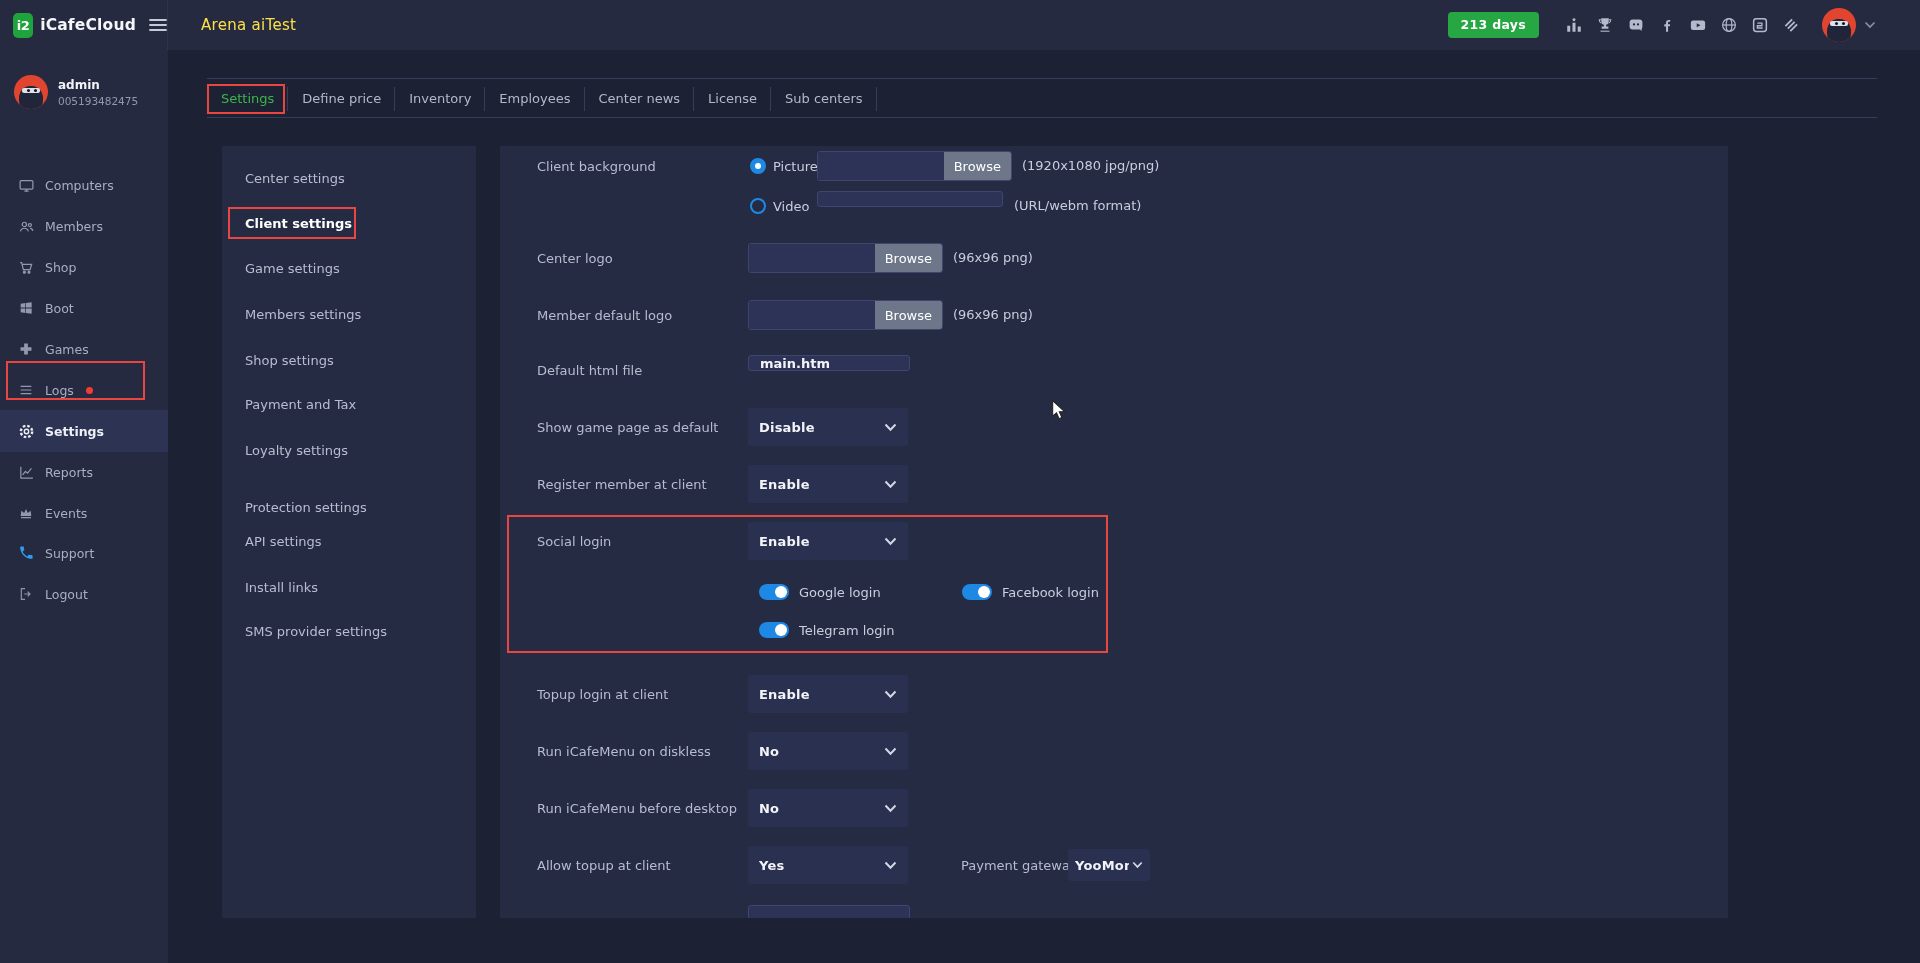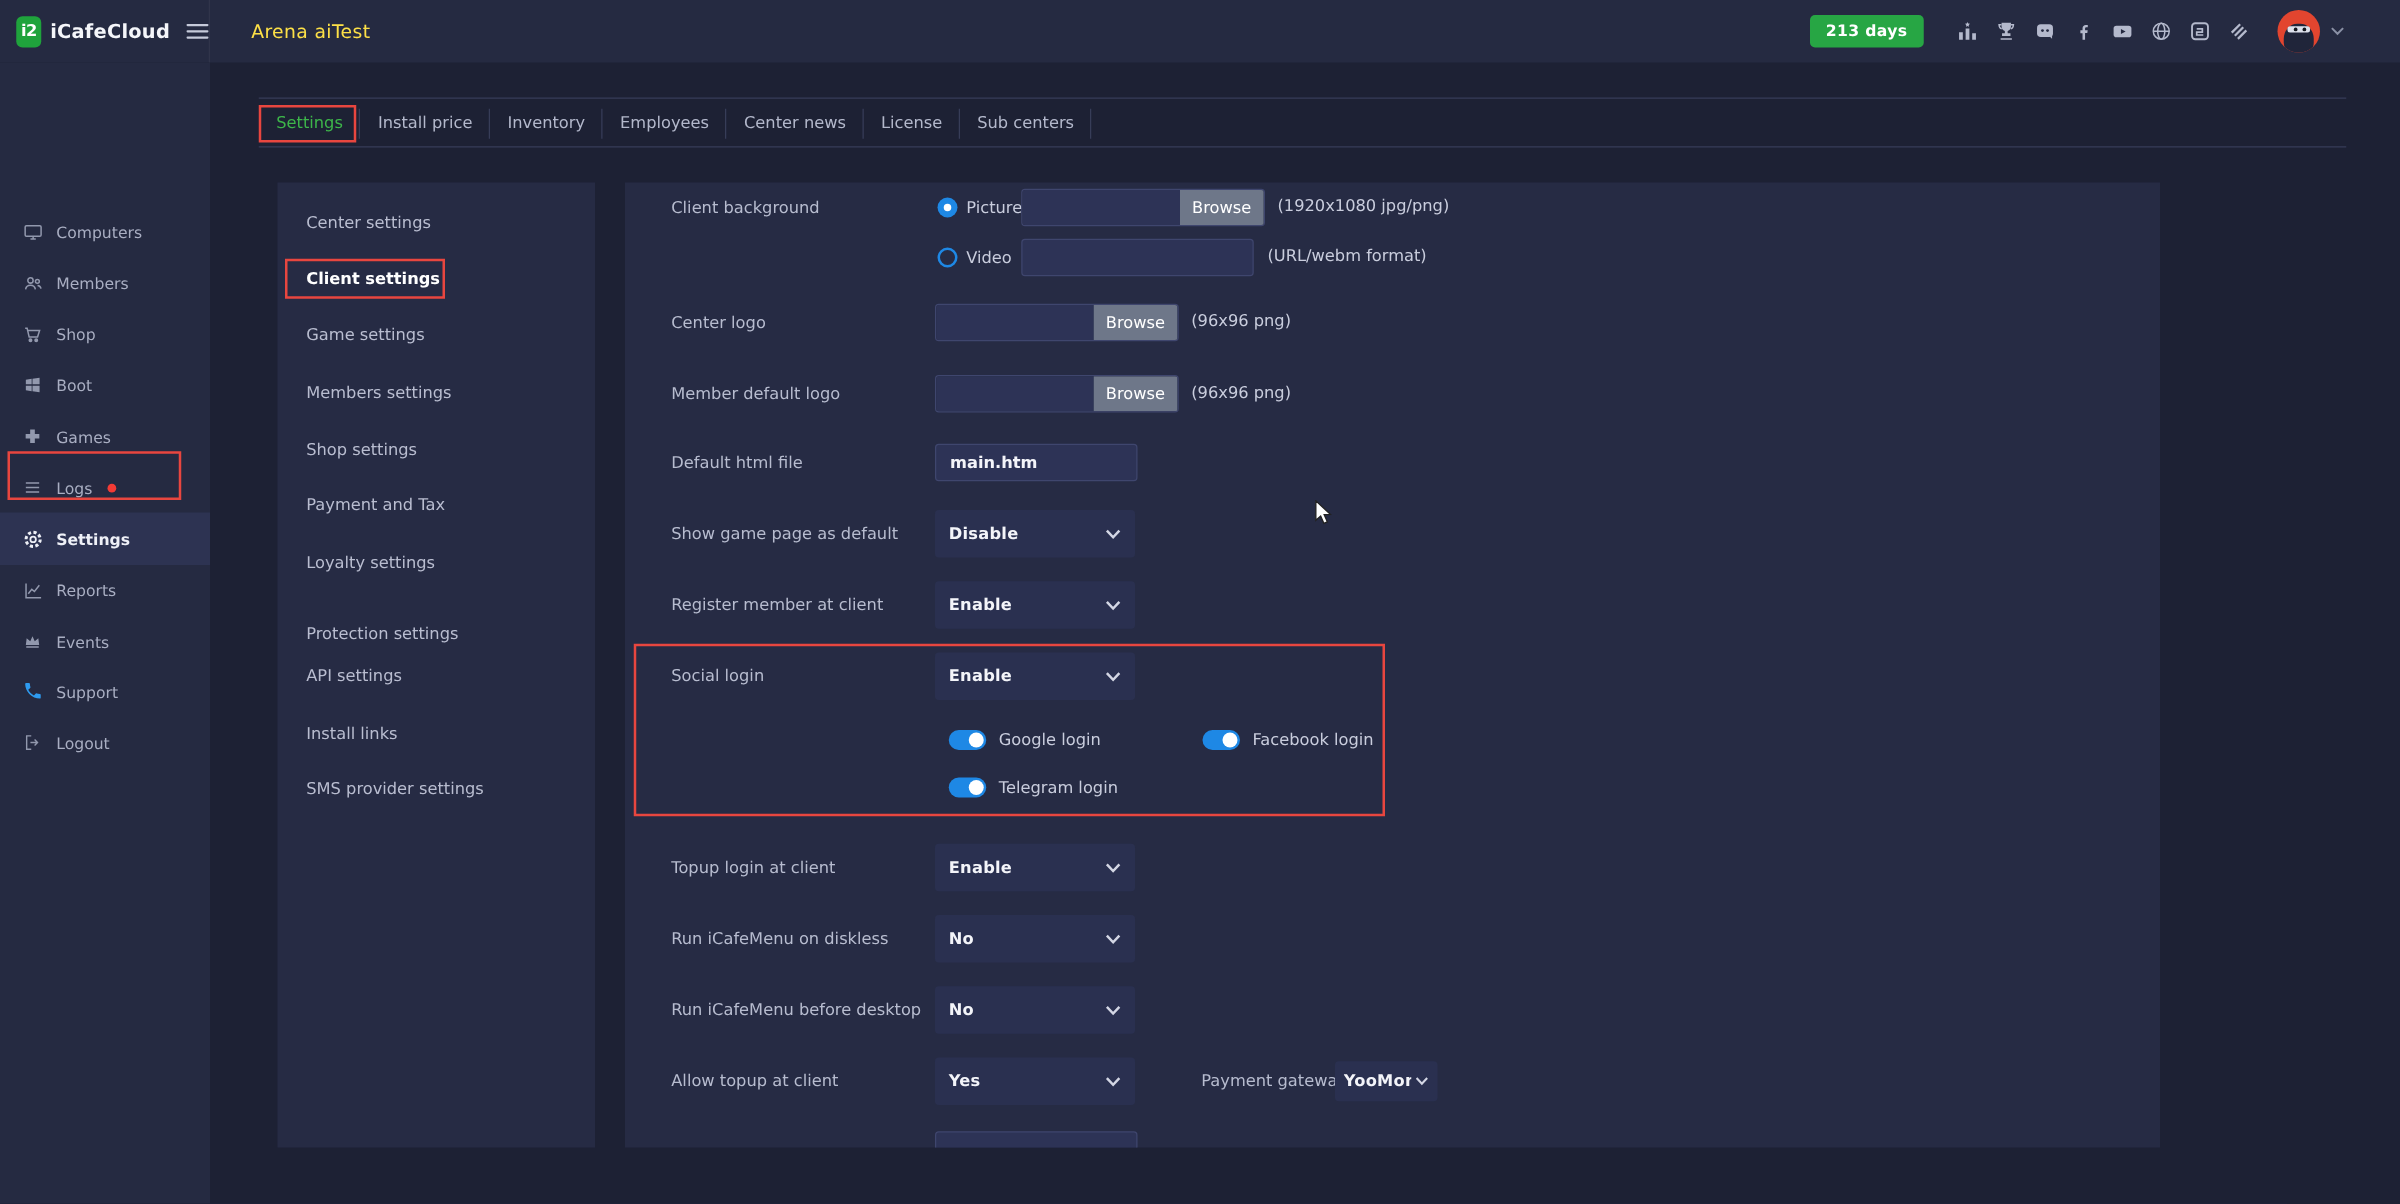--- a/index.html
+++ b/index.html
@@ -67,21 +67,21 @@
   .form-panel{position:absolute;left:500px;top:146px;width:1228px;height:772px;background:var(--bg-panel);z-index:1;overflow:hidden;}
 
   
   .f-label{position:absolute;left:37px;font-size:13px;color:var(--txt);white-space:nowrap;}
   .hint{font-size:13px;color:#c9cddd;white-space:nowrap;}
   .select{position:absolute;width:160px;height:38px;background:var(--bg-select);border-radius:3px;display:flex;align-items:center;justify-content:space-between;padding:0 11px;cursor:pointer;}
   .select .val{color:#f3f4f9;font-size:13px;font-weight:bold;letter-spacing:.2px;}
   .browse-group{position:absolute;height:30px;display:flex;border-radius:3px;overflow:hidden;border:1px solid var(--border-input);}
   .browse-group .file-box{height:100%;background:var(--bg-input);}
   .browse-btn{height:100%;background:var(--browse);color:#fff;font-size:13px;display:flex;align-items:center;justify-content:center;padding:0 10px;cursor:pointer;}
-  .text-input{position:absolute;height:30px;background:var(--bg-input);border:1px solid var(--border-input);border-radius:3px;color:#f3f4f9;font-size:13px;font-weight:bold;display:flex;align-items:center;padding:0 11px;}
+  .text-input{position:absolute;height:16px;background:var(--bg-input);border:1px solid var(--border-input);border-radius:3px;color:#f3f4f9;font-size:13px;font-weight:bold;display:flex;align-items:center;padding:0 11px;}
   .radio{position:absolute;width:16px;height:16px;border-radius:50%;cursor:pointer;}
   .radio.on{background:var(--blue);}
   .radio.on::after{content:"";position:absolute;left:5px;top:5px;width:6px;height:6px;border-radius:50%;background:#fff;}
   .radio.off{border:2px solid var(--blue);background:transparent;}
   .r-label{position:absolute;font-size:13px;color:#c9cddd;white-space:nowrap;}
   .toggle{position:absolute;width:30px;height:16px;border-radius:8px;background:var(--blue);cursor:pointer;}
   .toggle::after{content:"";position:absolute;right:2px;top:2px;width:12px;height:12px;border-radius:50%;background:#fff;}
 
   
   .hl{position:absolute;border:2px solid var(--red);z-index:9;pointer-events:none;}
@@ -163,20 +163,31 @@
     </div>
     <span class="avatar-caret">
       <svg width="12" height="8" viewBox="0 0 12 8" fill="none" stroke="#8a90a5" stroke-width="1.6">
           <path d="M1.5 1.5 6 6l4.5-4.5"></path>
         </svg>
     </span>
   </div>
 </div>
 
 <div class="sidebar">
+  <div class="side-user">
+    <div class="avatar">
+      <span class="head"></span>
+        <span class="band"></span>
+        <span class="eyes"></span>
+    </div>
+    <div>
+      <div class="uname">admin</div>
+      <div class="uid">005193482475</div>
+    </div>
+  </div>
 
   <div class="side-item" style="top:115px">
     <span class="ic">
         <svg width="17" height="17" viewBox="0 0 24 24" fill="none" stroke="currentColor" stroke-width="1.7">
           <rect x="3" y="5" width="18" height="12" rx="1.5"></rect>
           <path d="M9 20h6M12 17v3"></path>
         </svg>
       </span>
     <span>Computers</span>
   </div>
@@ -269,21 +280,21 @@
       </span>
     <span>Logout</span>
   </div>
 </div>
 
 <div class="tabbar">
   <div class="tab active">
       <span>Settings</span>
     </div>
   <div class="tab">
-      <span>Install price</span>
+      <span>Define price</span>
     </div>
   <div class="tab">
       <span>Inventory</span>
     </div>
   <div class="tab">
       <span>Employees</span>
     </div>
   <div class="tab">
       <span>Center news</span>
     </div>

